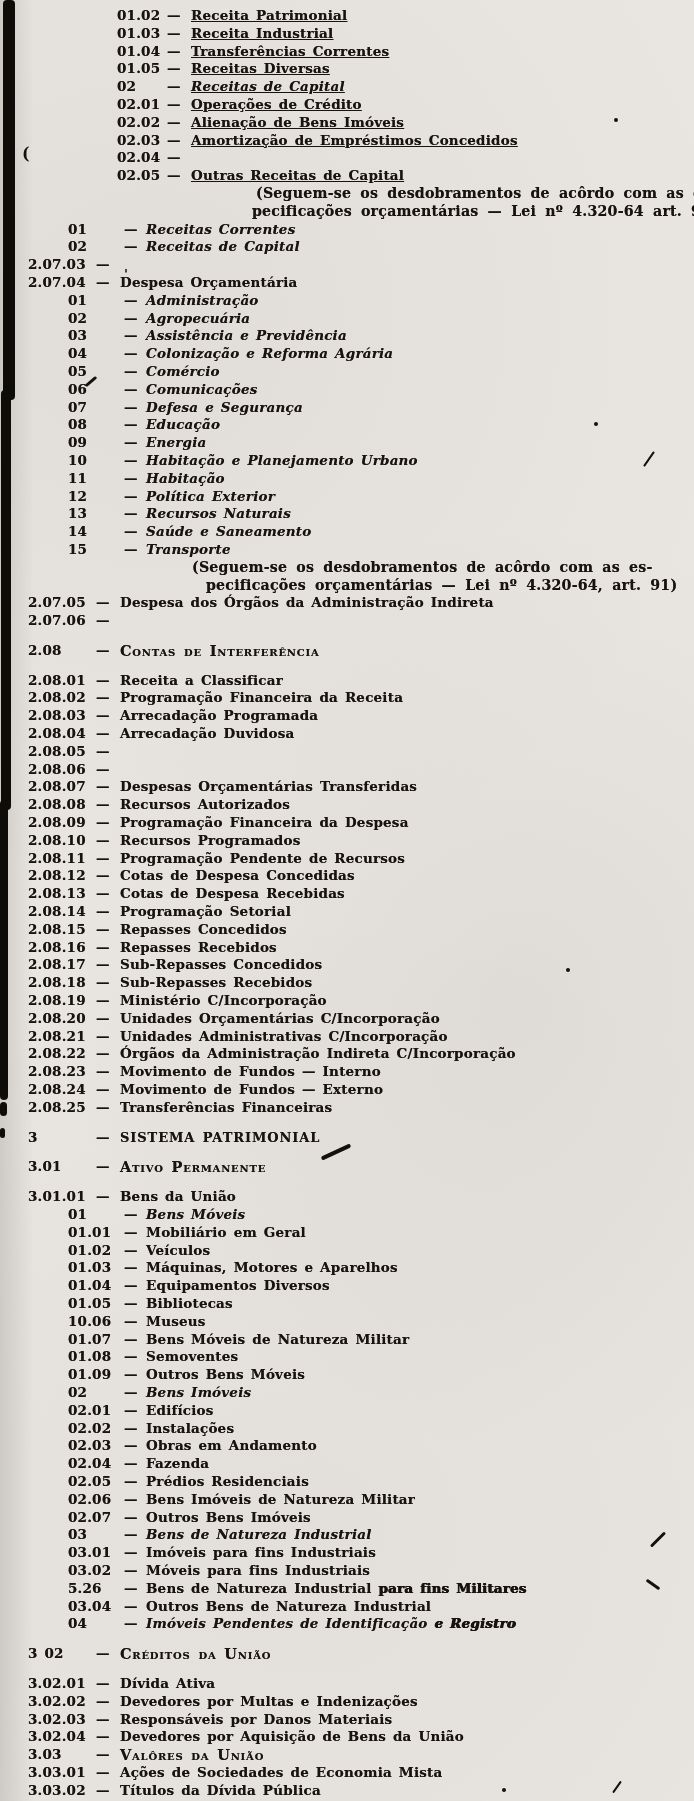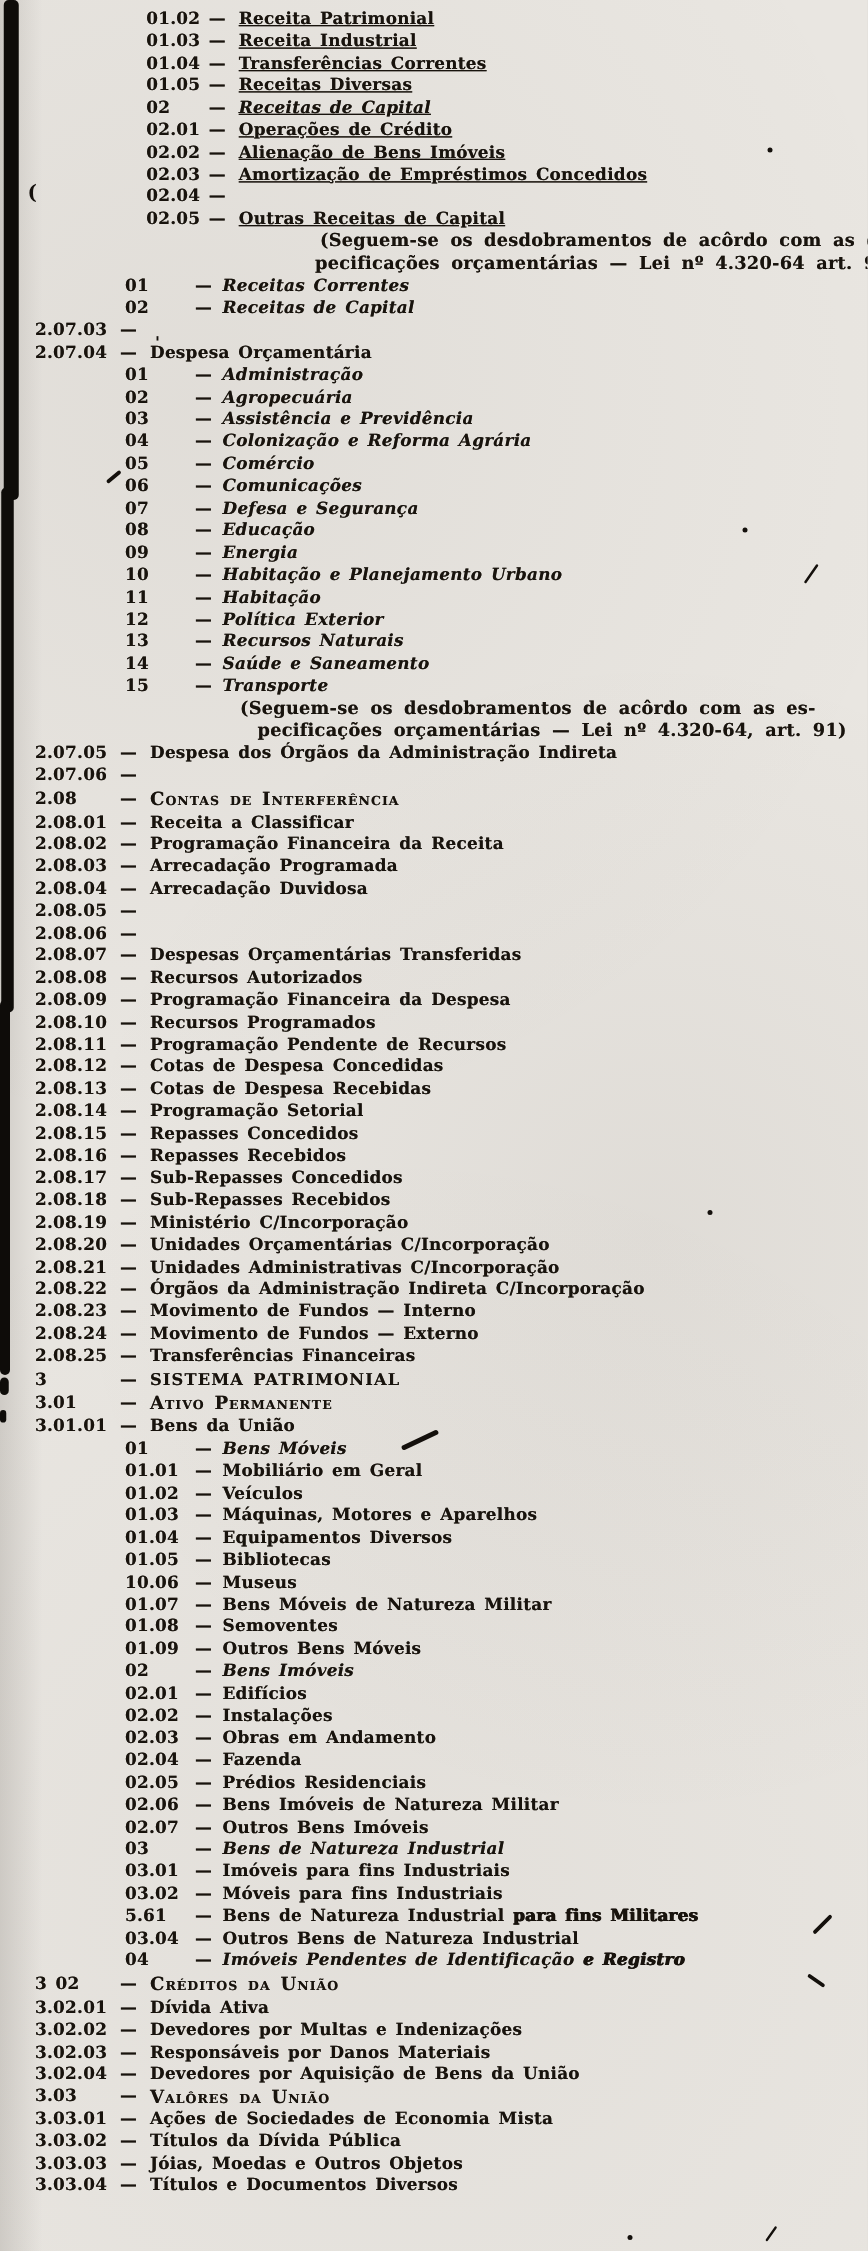--- a/index.html
+++ b/index.html
@@ -20,33 +20,33 @@
       #e9e6e1;
   }
   .line{
     position:relative;
     height:17.8px;line-height:17.8px;
     font-size:13.5px;font-weight:bold;
     letter-spacing:0.2px;word-spacing:2px;
     white-space:nowrap;
     text-shadow:0 0 0.5px rgba(25,18,10,0.65);
   }
-  .gap{margin-top:1px;}
+  .gap{margin-top:12px;}
   .code{display:inline-block;vertical-align:top;}
   .dash{display:inline-block;vertical-align:top;}
   
   .main{padding-left:28px;}
   .main .code{width:68px;}
   .main .dash{width:24px;}
   
   .suba{padding-left:117px;text-decoration:underline;}
   .suba .code{width:50px;}
   .suba .dash{width:24px;}
   
-  .subb{padding-left:100px;}
+  .subb{padding-left:68px;}
   .subb .code{width:56px;}
   .subb .dash{width:22px;}
   
   .note1a{padding-left:256px;}
   .note1b{padding-left:252px;}
   .note2a{padding-left:192px;}
   .note2b{padding-left:170px;margin-left:36px;}
   .note1a .txt,.note1b .txt,.note2a .txt,.note2b .txt{font-size:14.2px;word-spacing:4px;}
   
   .italic .txt,.italic .emx{font-style:italic;}
@@ -151,21 +151,21 @@
       <div class="line subb"><span class="code">02.01</span><span class="dash">—</span><span class="txt">Edifícios</span></div>
       <div class="line subb"><span class="code">02.02</span><span class="dash">—</span><span class="txt">Instalações</span></div>
       <div class="line subb"><span class="code">02.03</span><span class="dash">—</span><span class="txt">Obras em Andamento</span></div>
       <div class="line subb"><span class="code">02.04</span><span class="dash">—</span><span class="txt">Fazenda</span></div>
       <div class="line subb"><span class="code">02.05</span><span class="dash">—</span><span class="txt">Prédios Residenciais</span></div>
       <div class="line subb"><span class="code">02.06</span><span class="dash">—</span><span class="txt">Bens Imóveis de Natureza Militar</span></div>
       <div class="line subb"><span class="code">02.07</span><span class="dash">—</span><span class="txt">Outros Bens Imóveis</span></div>
       <div class="line subb italic"><span class="code">03</span><span class="dash">—</span><span class="txt">Bens de Natureza Industrial</span></div>
       <div class="line subb"><span class="code">03.01</span><span class="dash">—</span><span class="txt">Imóveis para fins Industriais</span></div>
       <div class="line subb"><span class="code">03.02</span><span class="dash">—</span><span class="txt">Móveis para fins Industriais</span></div>
-      <div class="line subb"><span class="code">5.61</span><span class="dash">—</span><span class="txt">Bens de Natureza Industrial</span><span> </span><span class="emx">para fins Militares</span></div>
+      <div class="line subb"><span class="code">5.26</span><span class="dash">—</span><span class="txt">Bens de Natureza Industrial</span><span> </span><span class="emx">para fins Militares</span></div>
       <div class="line subb"><span class="code">03.04</span><span class="dash">—</span><span class="txt">Outros Bens de Natureza Industrial</span></div>
       <div class="line subb italic"><span class="code">04</span><span class="dash">—</span><span class="txt">Imóveis Pendentes de Identificação</span><span> </span><span class="emx">e Registro</span></div>
       <div class="line main smallcaps gap"><span class="code">3 02</span><span class="dash">—</span><span class="txt">Créditos da União</span></div>
       <div class="line main gap"><span class="code">3.02.01</span><span class="dash">—</span><span class="txt">Dívida Ativa</span></div>
       <div class="line main"><span class="code">3.02.02</span><span class="dash">—</span><span class="txt">Devedores por Multas e Indenizações</span></div>
       <div class="line main"><span class="code">3.02.03</span><span class="dash">—</span><span class="txt">Responsáveis por Danos Materiais</span></div>
       <div class="line main"><span class="code">3.02.04</span><span class="dash">—</span><span class="txt">Devedores por Aquisição de Bens da União</span></div>
       <div class="line main smallcaps"><span class="code">3.03</span><span class="dash">—</span><span class="txt">Valôres da União</span></div>
       <div class="line main"><span class="code">3.03.01</span><span class="dash">—</span><span class="txt">Ações de Sociedades de Economia Mista</span></div>
       <div class="line main"><span class="code">3.03.02</span><span class="dash">—</span><span class="txt">Títulos da Dívida Pública</span></div>

